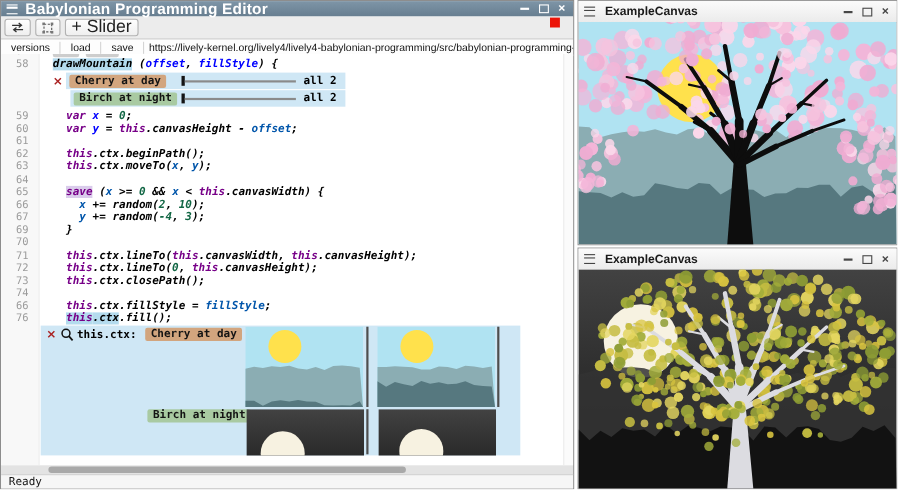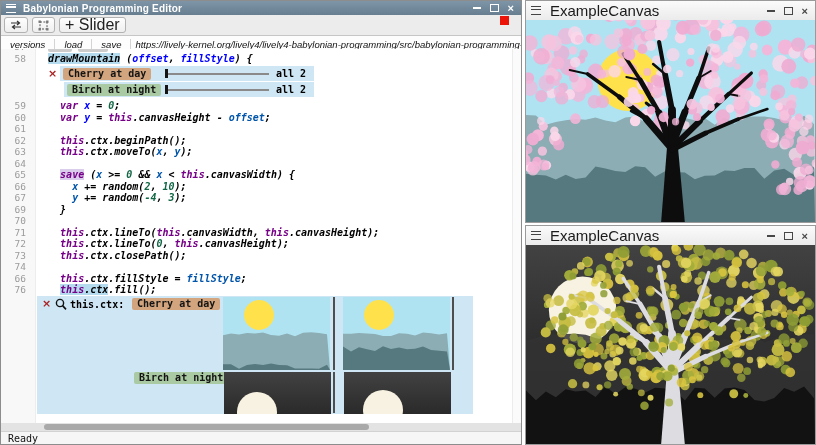--- a/index.html
+++ b/index.html
@@ -5,48 +5,48 @@
   html,body{margin:0;padding:0;background:#fff;}
   #app{position:relative;width:816px;height:445px;background:#fff;overflow:hidden;
        font-family:"Liberation Sans",sans-serif;}
   .win{position:absolute;background:#fff;border:1px solid #8d8d8d;box-sizing:border-box;}
   #editor-win{left:0;top:0;width:522px;height:445px;}
   #canvas-win-1{left:525px;top:0;width:291px;height:223px;border-color:#9a9a9a;}
   #canvas-win-2{left:525px;top:225px;width:291px;height:220px;border-color:#9a9a9a;}
 
   
   .tbar-dark{height:14px;background:linear-gradient(#7e95a7,#677e90);display:flex;align-items:center;}
-  .tbar-dark .title{color:#fff;font-size:10px;font-weight:bold;margin-left:7px;letter-spacing:.2px;}
+  .tbar-dark .title{color:#fff;font-size:14px;font-weight:bold;margin-left:7px;letter-spacing:.2px;}
   .burger{width:10px;height:7px;margin-left:5px;position:relative;flex:none;
           border-top:1.5px solid #fff;border-bottom:1.5px solid #fff;}
   .burger::after{content:"";position:absolute;left:0;right:0;top:1.6px;height:1.5px;background:#fff;}
   .burger.dark{border-color:#444;}
   .burger.dark::after{background:#444;}
   .ctrls{margin-left:auto;display:flex;align-items:center;gap:9px;padding-right:7px;}
   .ic-min{width:8px;height:2px;background:#fff;}
   .ic-max{width:9px;height:8px;border:1.5px solid #fff;box-sizing:border-box;}
   .ic-close{color:#fff;font:bold 11px/10px "Liberation Sans",sans-serif;}
   .ctrls.dark .ic-min{background:#474747;}
   .ctrls.dark .ic-max{border-color:#474747;}
   .ctrls.dark .ic-close{color:#474747;}
   #red-flag{position:absolute;left:499px;top:15px;width:9px;height:9px;background:#ec1408;z-index:5;}
 
   
   .tbar-light{height:19px;background:linear-gradient(#fbfbfb,#ebebeb);border-bottom:1px solid #bdbdbd;
               display:flex;align-items:center;}
-  .tbar-light .title{color:#1a1a1a;font-size:15px;font-weight:normal;margin-left:9px;}
+  .tbar-light .title{color:#1a1a1a;font-size:11px;font-weight:bold;margin-left:9px;}
 
   
   .toolbar{height:20px;background:#ececec;border-bottom:1px solid #c6c6c6;display:flex;align-items:center;gap:4px;padding:0 3px;}
   .tbtn{height:16px;background:linear-gradient(#fefefe,#efefef);border:1px solid #b2b2b2;border-radius:3px;
         font-size:16px;color:#222;display:flex;align-items:center;padding:0 5px;box-sizing:border-box;}
   .tbtn svg{display:block;}
 
   
-  .navrow{height:14px;display:flex;align-items:flex-end;background:#fdfdfd;border-bottom:1px solid #c9c9c9;font-size:9.5px;color:#111;font-style:italic;}
+  .navrow{height:14px;display:flex;align-items:center;background:#fdfdfd;border-bottom:1px solid #c9c9c9;font-size:9.5px;color:#111;}
   .navbtn{padding:0 9px;border-right:1px solid #d4d4d4;display:flex;align-items:center;}
   .urlbox{flex:1;display:flex;align-items:center;padding:0 4px;white-space:nowrap;overflow:hidden;font-size:9.5px;}
 
   
   .edit{position:absolute;left:0;right:0;top:48px;bottom:21px;overflow:hidden;background:#fff;}
   .gutter{position:absolute;left:0;top:0;bottom:0;width:34px;background:#f8f8f8;border-right:1px solid #ededed;}
   .codewrap{position:absolute;left:0;top:0;right:8px;margin-top:-8px;
             font:bold 10px/11.5px "DejaVu Sans Mono",monospace;}
   .row{display:flex;height:11.5px;}
   .ln{width:25px;text-align:right;padding-right:10px;color:#9b9b9b;flex:none;

